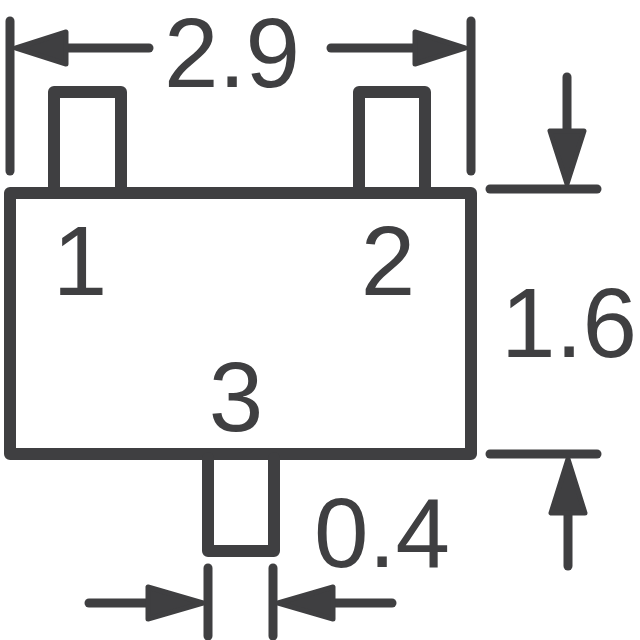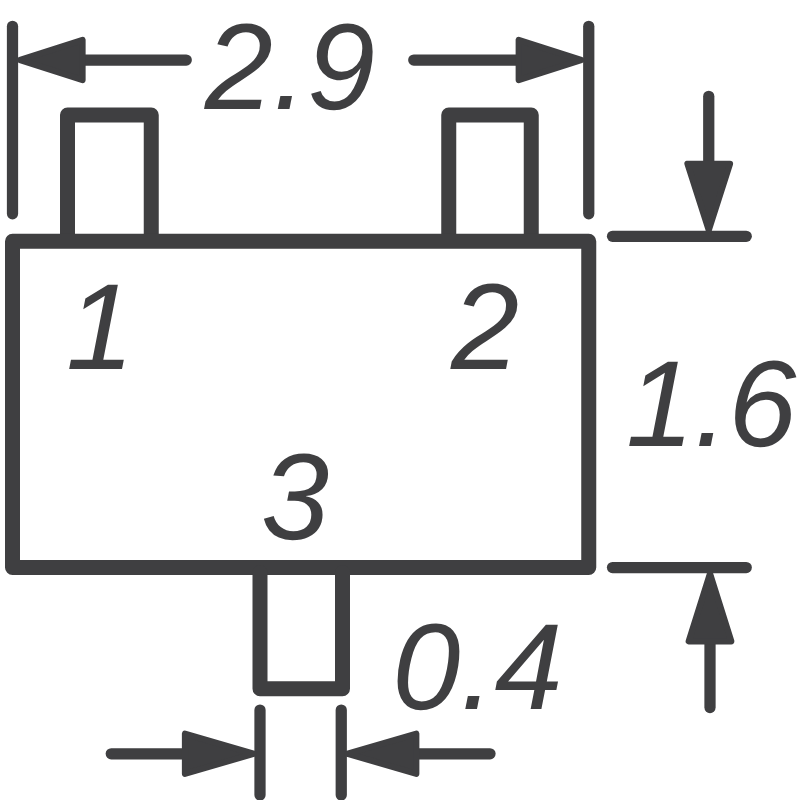--- a/index.html
+++ b/index.html
@@ -8,21 +8,20 @@
     width: 640px;
     height: 640px;
     background: var(--bg, #ffffff);
     font-family: "Liberation Sans", sans-serif;
     overflow: hidden;
   }
   .drawing-wrap {
     position: relative;
     width: 640px;
     height: 640px;
-    font-style: italic;
   }
   svg { display: block; }
   .outline {
     fill: none;
     stroke: var(--line, #3f3f41);
     stroke-width: 12;
     stroke-linecap: round;
     stroke-linejoin: round;
   }
   .body-fill { fill: #ffffff; }

